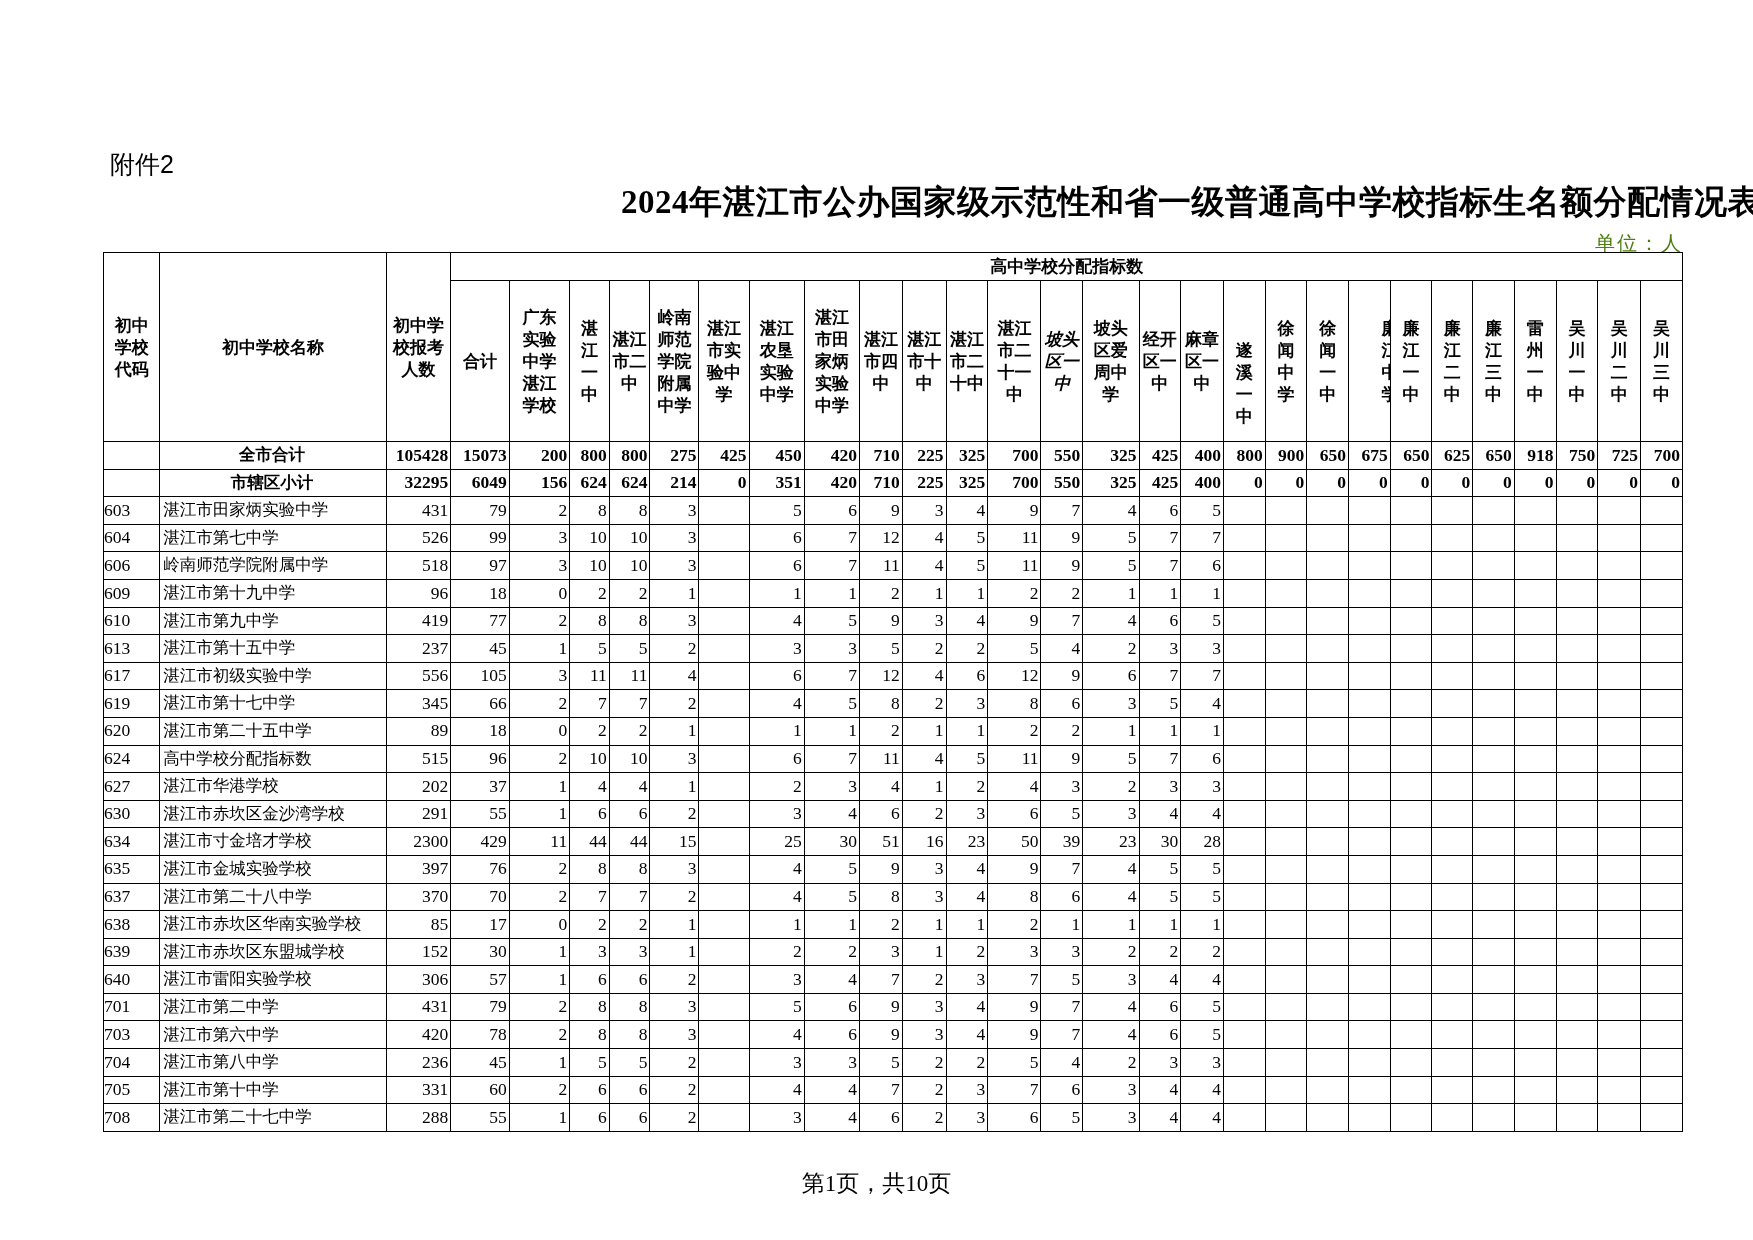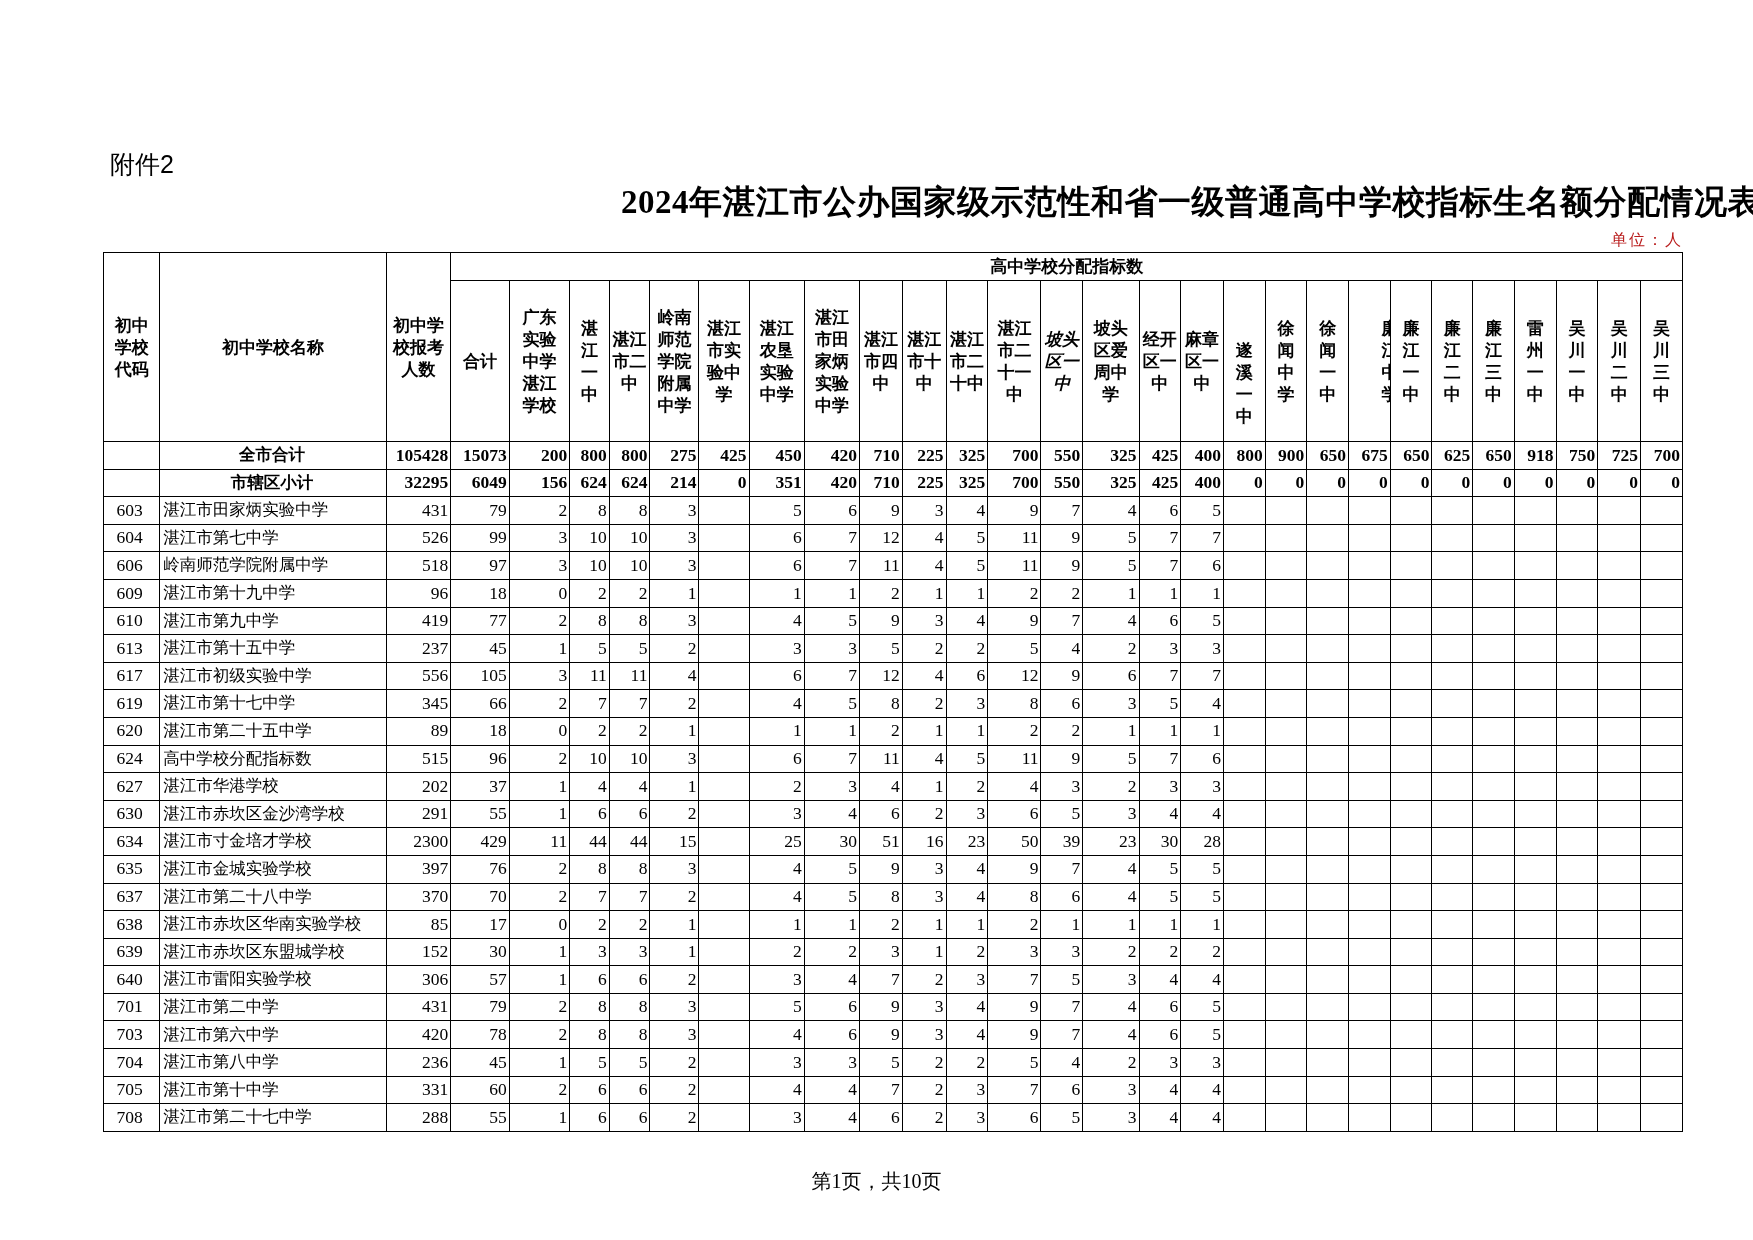--- a/index.html
+++ b/index.html
@@ -1,32 +1,32 @@
 <!DOCTYPE html>
 <html><head>
 <meta charset="utf-8">
 <style>
   html, body { margin: 0; padding: 0; background: #ffffff; }
   body { width: 1753px; height: 1240px; position: relative; overflow: hidden; font-family: "Liberation Serif", "DejaVu Serif", serif; color: #000; }
   .attach { position: absolute; left: 110px; top: 148px; font-family: "Liberation Sans", "DejaVu Sans", sans-serif; font-size: 25px; }
   .title { position: absolute; left: 0; width: 1753px; top: 180px; text-align: right; font-size: 33px; font-weight: bold; padding-left: 140px; box-sizing: border-box; letter-spacing: 0.5px; margin-left: 8px; }
-  .unit { position: absolute; right: 70px; top: 230px; font-size: 16px; color: #b91c1c; letter-spacing: 2px; }
+  .unit { position: absolute; right: 70px; top: 230px; font-size: 20px; color: #4d7c0f; letter-spacing: 2px; }
   table.main { position: absolute; left: 103px; top: 252px; border-collapse: collapse; table-layout: fixed; width: 1580px; }
   table.main td, table.main th { border: 1.8px solid #000; padding: 0; font-size: 17px; line-height: 1; overflow: hidden; white-space: nowrap; }
   th { font-weight: bold; font-family: "DejaVu Sans", "Liberation Sans", sans-serif; }
   .hdr-group { height: 27px; text-align: center; font-size: 16px; }
   .hdr-col { height: 160px; vertical-align: middle; text-align: center; }
   .hdr-left { text-align: center; vertical-align: middle; font-size: 16px; white-space: normal; line-height: 1.25; }
   .vtext { display: inline-block; white-space: normal; font-size: 17px; line-height: 1.3; word-break: break-all; }
   tr.data td { height: 26.6px; text-align: right; padding-right: 2px; font-size: 17.5px; }
-  tr.data td.code { text-align: center; padding-right: 4px; }
+  tr.data td.code { text-align: left; padding-right: 4px; }
   tr.data td.name { text-align: left; padding-left: 3px; font-family: "DejaVu Serif", "Liberation Serif", serif; font-size: 16.5px; }
   tr.sum td { height: 26.6px; font-weight: bold; text-align: right; padding-right: 2px; font-size: 17.5px; }
   tr.sum td.name { text-align: center; font-family: "DejaVu Sans", sans-serif; font-size: 16.5px; }
-  .footer { position: absolute; left: 0; width: 1753px; top: 1168px; text-align: center; font-size: 20px; }
+  .footer { position: absolute; left: 0; width: 1753px; top: 1168px; text-align: center; font-size: 23px; }
 </style>
 </head>
 <body>
 
 <div class="attach">附件2</div>
 <div class="title">2024年湛江市公办国家级示范性和省一级普通高中学校指标生名额分配情况表</div>
 <div class="unit">单位：人</div>
 
 <table class="main">
   <colgroup id="cols">

